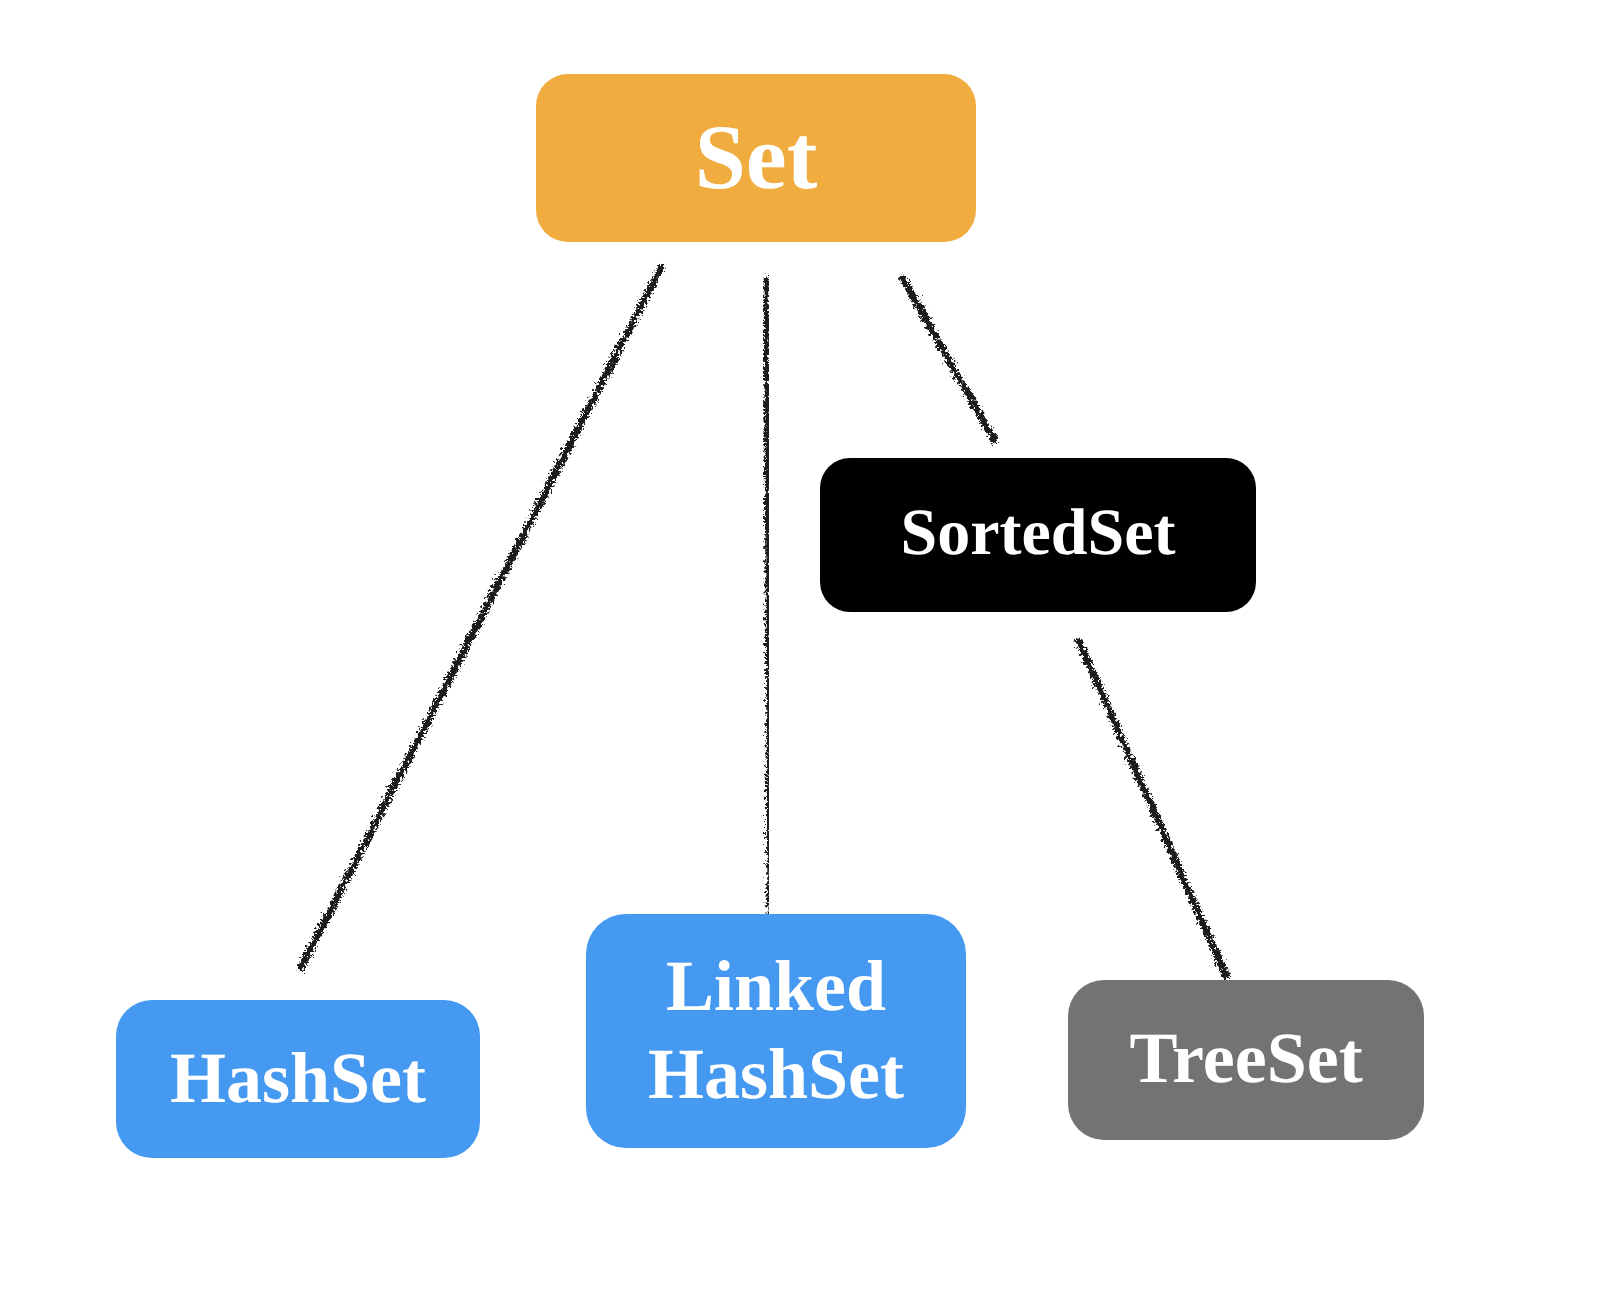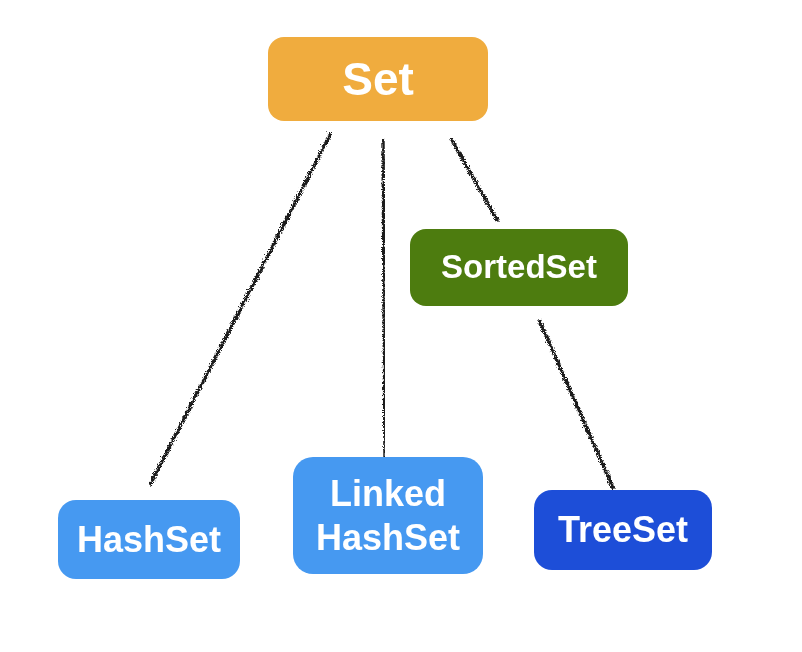--- a/index.html
+++ b/index.html
@@ -2,21 +2,21 @@
 <html><head>
 <meta charset="utf-8">
 <style>
   * { margin: 0; padding: 0; box-sizing: border-box; }
   html, body { background: #ffffff; }
   .canvas {
     position: relative;
     width: 802px;
     height: 652px;
     overflow: hidden;
-    font-family: Liberation Sans, sans-serif;
+    font-family: Liberation Serif, serif;
     padding-left: 12px;
   }
   .edges-layer {
     position: absolute;
     left: 0; top: 0;
     width: 802px; height: 652px;
     pointer-events: none;
   }
   .node {
     position: absolute;
@@ -81,30 +81,30 @@
     <line class="edge" x1="329" y1="133" x2="149" y2="483" stroke="#1a1a1a"></line>
     <line class="edge" x1="382" y1="139" x2="384" y2="456" stroke="#1a1a1a"></line>
     <line class="edge" x1="450" y1="138" x2="496" y2="219" stroke="#1a1a1a"></line>
     <line class="edge" x1="538" y1="319" x2="612" y2="487" stroke="#1a1a1a"></line>
   </svg>
 
   <div class="node node-set" style="background: rgb(240, 172, 62);">
     <span>Set</span>
   </div>
 
-  <div class="node node-sortedset" style="background: #4d7c0f; border-radius: 16px;">
+  <div class="node node-sortedset" style="background: #000000;">
     <span>SortedSet</span>
   </div>
 
   <div class="node node-hashset" style="background: rgb(70, 153, 241);">
     <span>HashSet</span>
   </div>
 
   <div class="node node-linkedhashset" style="background: rgb(70, 153, 241);">
     <span>Linked</span>
     <span>HashSet</span>
   </div>
 
-  <div class="node node-treeset" style="background: #1d4ed8;">
+  <div class="node node-treeset" style="background: #737373;">
     <span>TreeSet</span>
   </div>
 
 </div>
 
 </body></html>

